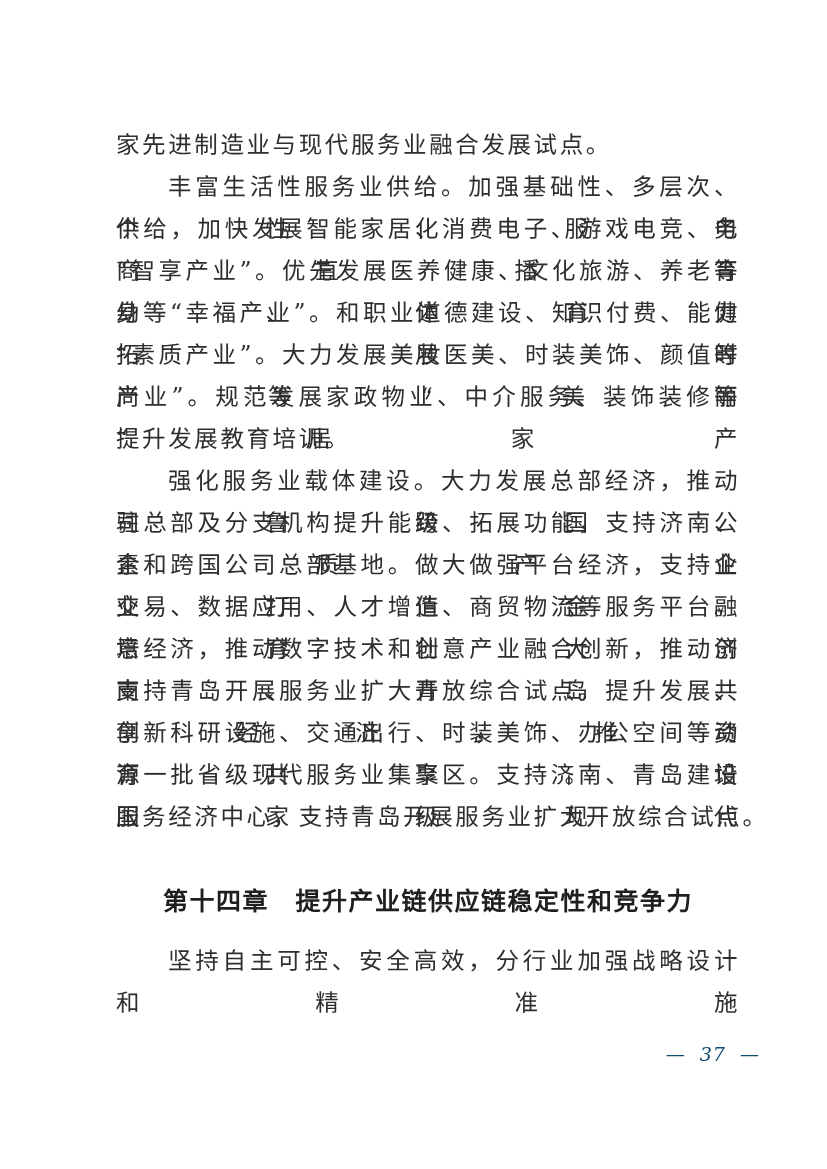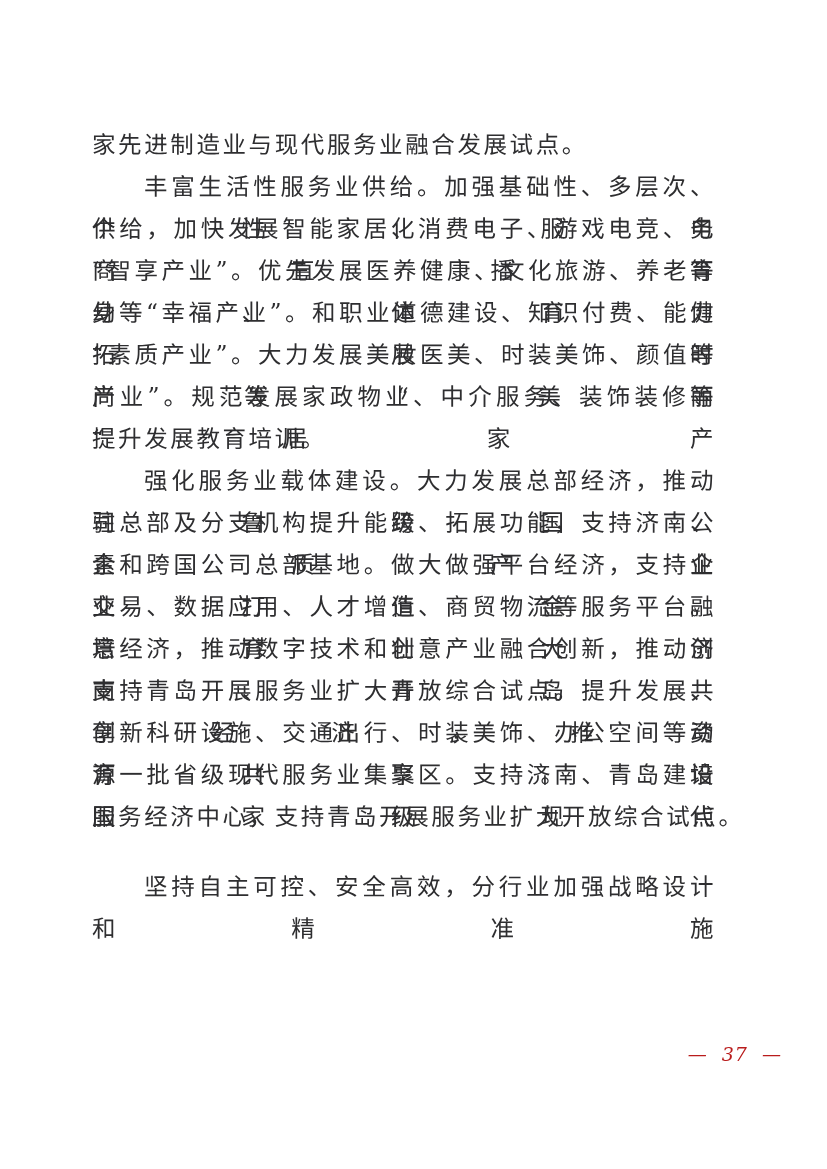--- a/index.html
+++ b/index.html
@@ -18,21 +18,21 @@
   #page {
     position: relative;
     width: 827px;
     height: 1169px;
     background: #ffffff;
   }
 
   
   #content {
     position: absolute;
-    left: 92px;
+    left: 116px;
     top: 124px;
     width: 624px;
   }
 
   
   .line {
     height: 42px;
     line-height: 42px;
     white-space: pre;
     font-size: 23.5px;
@@ -78,24 +78,23 @@
   
   #footer {
     position: absolute;
     left: 0;
     top: 1043px;
     width: 760px;
     text-align: right;
     font-size: 19px;
     font-style: italic;
     letter-spacing: 1px;
-    color: #b91c1c;
+    color: #0c4a6e;
     font-family: "DejaVu Serif", "Liberation Serif", serif;
     white-space: pre;
-    padding-left: 22px;
   }
 </style>
 </head>
 <body>
 
 <div id="page">
 
   <div id="content">
 
     <div id="upper-block">
@@ -112,20 +111,21 @@
         <div class="line just">企和跨国公司总部基地。做大做强平台经济，支持企业打造金融</div>
         <div class="line just">交易、数据应用、人才增值、商贸物流等服务平台。培育壮大创</div>
         <div class="line just">意经济，推动数字技术和创意产业融合创新，推动济南、青岛、</div>
         <div class="line just">支持青岛开展服务业扩大开放综合试点。提升发展共享经济，推动</div>
         <div class="line just">创新科研设施、交通出行、时装美饰、办公空间等资源共享。培</div>
         <div class="line just">育一批省级现代服务业集聚区。支持济南、青岛建设国家级现代</div>
         <div class="line">服务经济中心，支持青岛开展服务业扩大开放综合试点。</div>
       </div>
 
     <div class="heading-gap"></div>
+    <div class="chapter-heading">第十四章　提升产业链供应链稳定性和竞争力</div>
     <div class="heading-gap"></div>
 
     <div id="lower-block">
         <div class="line just indent">坚持自主可控、安全高效，分行业加强战略设计和精准施</div>
       </div>
   </div>
 
   <div id="footer">—  37  —</div>
 
 </div>

